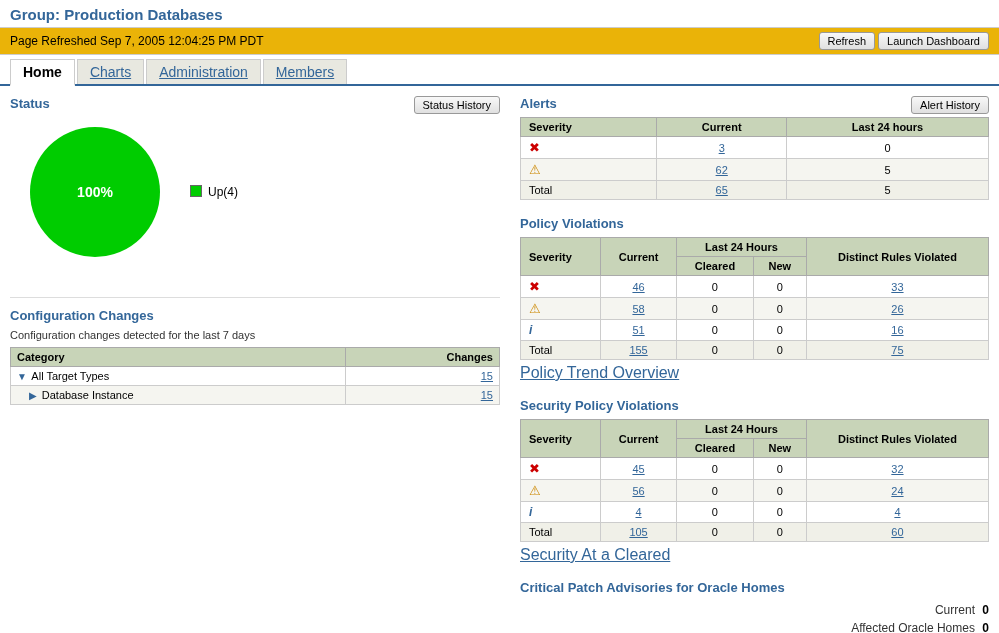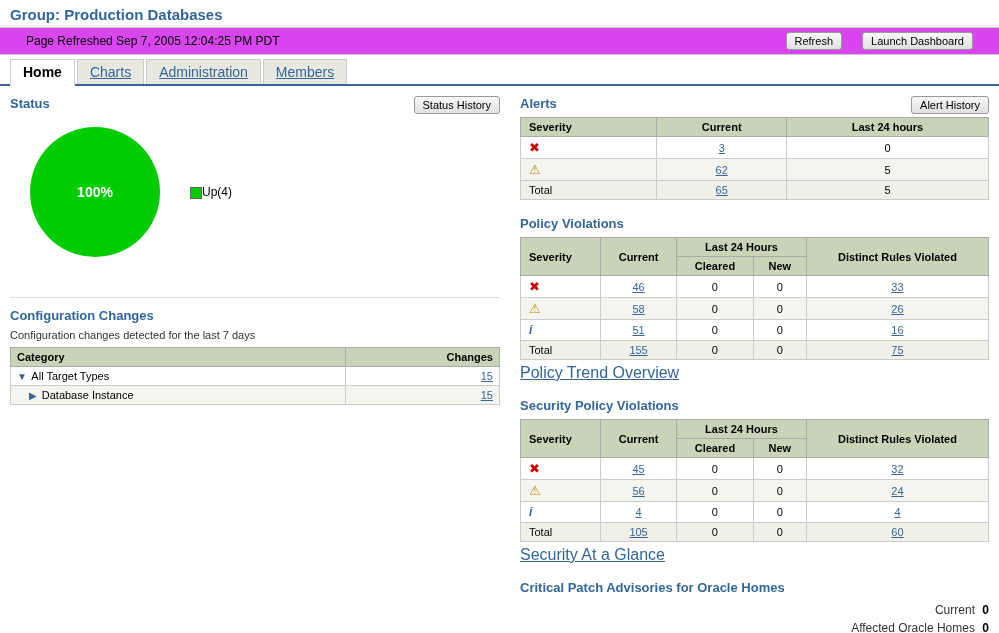--- a/index.html
+++ b/index.html
@@ -1,43 +1,43 @@
 <!DOCTYPE html>
 <html><head>
   <meta charset="utf-8">
   <style>
     * { margin: 0; padding: 0; box-sizing: border-box; }
     body { font-family: Arial, Helvetica, sans-serif; font-size: 12px; background: #fff; color: #000; width: 999px; }
 
     
     .page-header { background: #fff; padding: 6px 10px 4px 10px; border-bottom: 1px solid #ccc; }
     .page-header h1 { font-size: 15px; font-weight: bold; color: #336699; }
-    .header-top { display: flex; justify-content: space-between; align-items: center; padding: 4px 26px; background: #d946ef; border-bottom: 1px solid #ccc; }
-    .header-top-right { display: flex; align-items: center; gap: 20px; font-size: 11px; color: #333; }
+    .header-top { display: flex; justify-content: space-between; align-items: center; padding: 4px 10px; background: #eab308; border-bottom: 1px solid #ccc; }
+    .header-top-right { display: flex; align-items: center; gap: 3px; font-size: 11px; color: #333; }
     .btn-small { border: 1px solid #999; background: linear-gradient(to bottom, #f8f8f8, #e0e0e0); padding: 2px 8px; cursor: pointer; font-size: 11px; border-radius: 3px; }
 
     
     .tabs { display: flex; gap: 0; padding: 4px 10px 0 10px; background: #fff; border-bottom: 2px solid #336699; }
     .tab { padding: 4px 12px; border: 1px solid #ccc; border-bottom: none; background: #e8e8e0; cursor: pointer; font-size: 14px; color: #336699; text-decoration: underline; margin-right: 2px; }
     .tab.active { background: #fff; border-bottom: 2px solid #fff; margin-bottom: -2px; color: #000; text-decoration: none; font-weight: bold; }
 
     
     .content { display: flex; padding: 10px; gap: 20px; }
     .left-panel { flex: 0 0 490px; }
     .right-panel { flex: 1; }
 
     
     .section-title { color: #336699; font-size: 13px; font-weight: bold; margin-bottom: 6px; }
     .section-subtitle { font-size: 11px; color: #333; margin-bottom: 6px; }
 
     
     .pie-area { display: flex; align-items: center; gap: 30px; padding: 10px 0 20px 20px; }
     .pie-chart { width: 130px; height: 130px; border-radius: 50%; background: #00cc00; position: relative; }
     .pie-label { position: absolute; top: 50%; left: 50%; transform: translate(-50%, -50%); color: #fff; font-weight: bold; font-size: 14px; }
-    .legend-item { display: flex; align-items: flex-end; gap: 0; font-size: 12px; }
+    .legend-item { display: flex; align-items: flex-start; gap: 6px; font-size: 12px; }
     .legend-box { width: 12px; height: 12px; background: #00cc00; border: 1px solid #666; display: inline-block; }
 
     
     .config-section { margin-top: 20px; padding-top: 10px; border-top: 1px solid #ddd; }
     .config-table { width: 100%; border-collapse: collapse; margin-top: 6px; }
     .config-table th { background: #c8d4b8; padding: 3px 6px; text-align: left; border: 1px solid #aaa; font-size: 11px; }
     .config-table th.right { text-align: right; }
     .config-table td { padding: 3px 6px; border: 1px solid #ccc; font-size: 11px; background: #fff; }
     .config-table td.right { text-align: right; }
     .config-table tr:nth-child(even) td { background: #f5f5f0; }
@@ -324,21 +324,21 @@
               <span class="link">105</span>
             </td>
             <td>0</td>
             <td>0</td>
             <td>
               <span class="link">60</span>
             </td>
           </tr>
         </tbody>
       </table>
-      <a class="policy-link">Security At a Glance</a>
+      <a class="policy-link">Security At a Cleared</a>
     </div>
 
     <div class="section-block">
       <div class="section-title">Critical Patch Advisories for Oracle Homes</div>
       <div class="critical-patch">
         <div class="critical-patch-row">
           <span class="critical-patch-label">Current</span>
           <span style="margin-left:4px;" class="critical-patch-value">0</span>
         </div>
         <div class="critical-patch-row">

